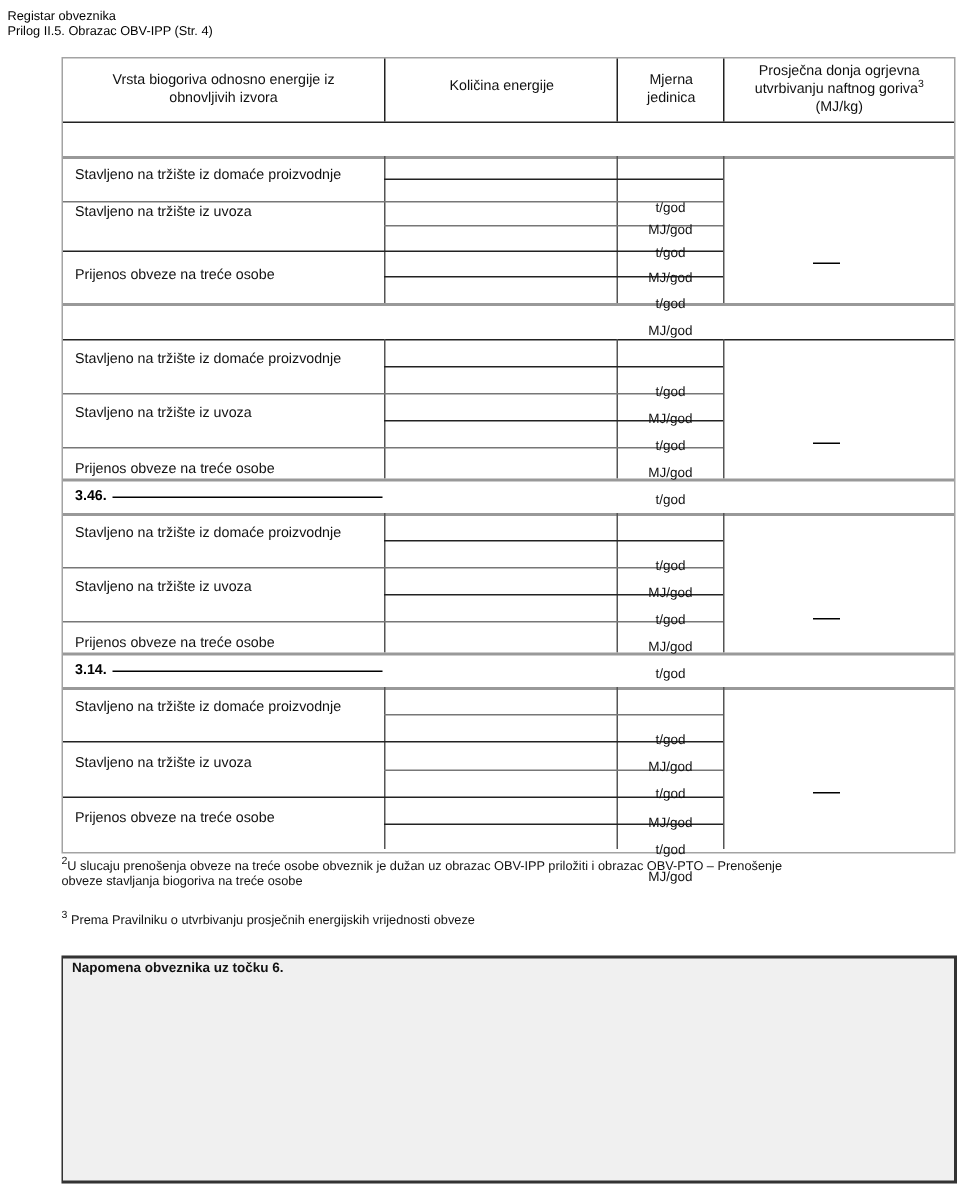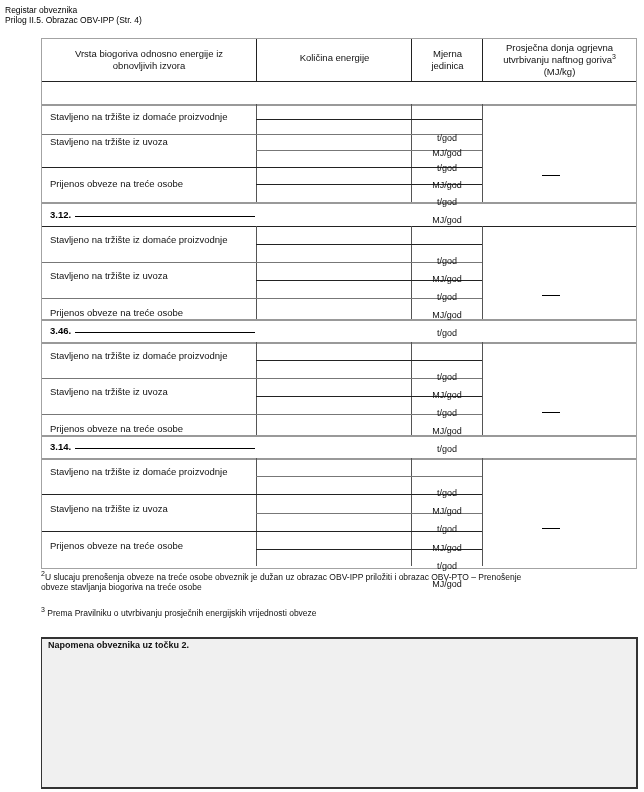--- a/index.html
+++ b/index.html
@@ -83,23 +83,20 @@
 
   <div class="unit" style="left:370px; top:67px;">t/god</div>
   <div class="unit" style="left:370px; top:82px;">MJ/god</div>
   <div class="unit" style="left:370px; top:97px;">t/god</div>
   <div class="unit" style="left:370px; top:114px;">MJ/god</div>
   <div class="unit" style="left:370px; top:131px;">t/god</div>
   <div class="unit" style="left:370px; top:149px;">MJ/god</div>
 
   <div class="dash" style="left:500px; top:136px;"></div>
 
-  <div class="sec-title" style="top:170px;">
-    <span>3.12.</span><span class="sec-line"></span>
-  </div>
   <div class="hline dark" style="left:0; top:187px; width:594px;"></div>
   <div class="vline" style="left:214px; top:187px; height:93px;"></div>
   <div class="vline" style="left:369px; top:187px; height:93px;"></div>
   <div class="vline" style="left:440px; top:187px; height:93px;"></div>
   <div class="hline dark" style="left:214px; top:205px; width:226px;"></div>
   <div class="hline" style="left:0; top:223px; width:440px;"></div>
   <div class="hline dark" style="left:214px; top:241px; width:226px;"></div>
   <div class="hline" style="left:0; top:259px; width:440px;"></div>
   <div class="hline sec" style="left:0; top:280px; width:594px;"></div>
 
@@ -188,14 +185,14 @@
 
 <div class="fn" style="top:572px;">
   <sup>2</sup><span>U slucaju prenošenja obveze na treće osobe obveznik je dužan uz obrazac OBV-IPP priložiti i obrazac OBV-PTO – Prenošenje</span><br>
   <span>obveze stavljanja biogoriva na treće osobe</span>
 </div>
 <div class="fn" style="top:608px;">
   <sup>3</sup><span> Prema Pravilniku o utvrbivanju prosječnih energijskih vrijednosti obveze</span>
 </div>
 
 <div class="note">
-  <div class="note-title">Napomena obveznika uz točku 2.</div>
+  <div class="note-title">Napomena obveznika uz točku 6.</div>
 </div>
 
 </body></html>

